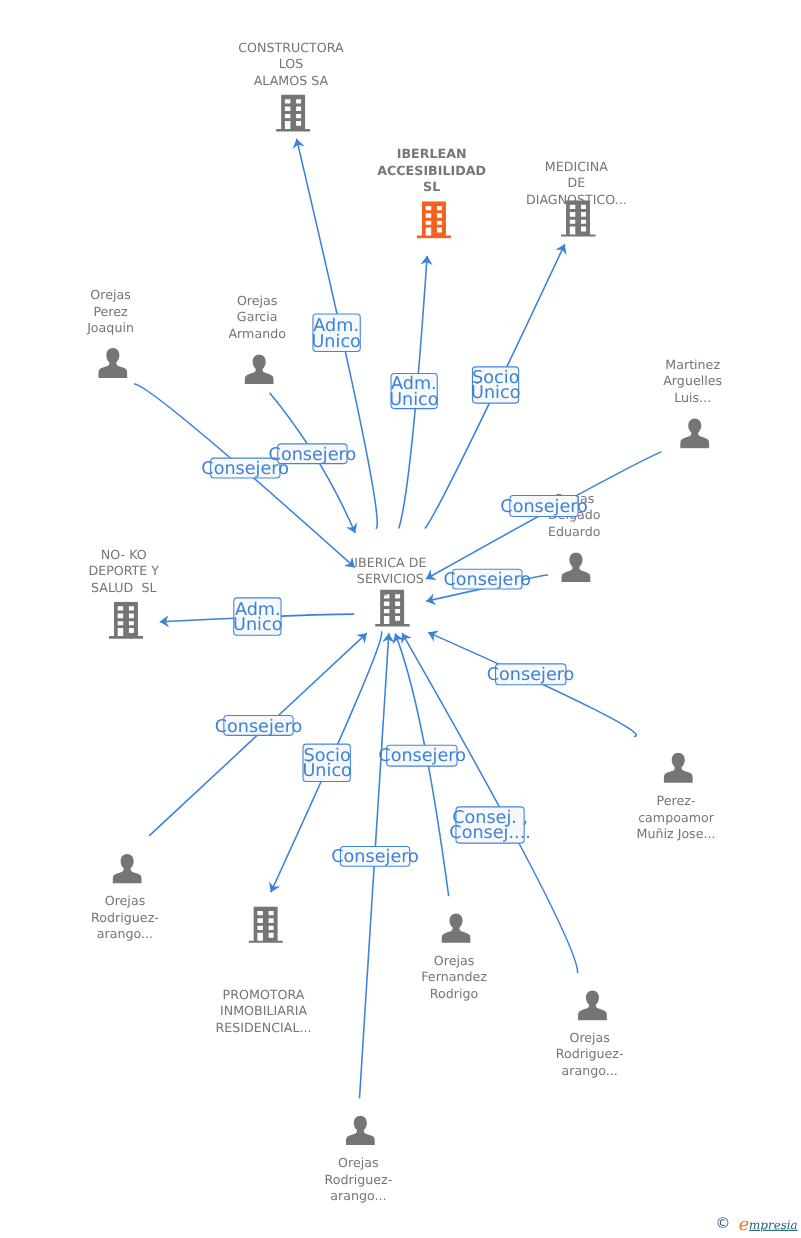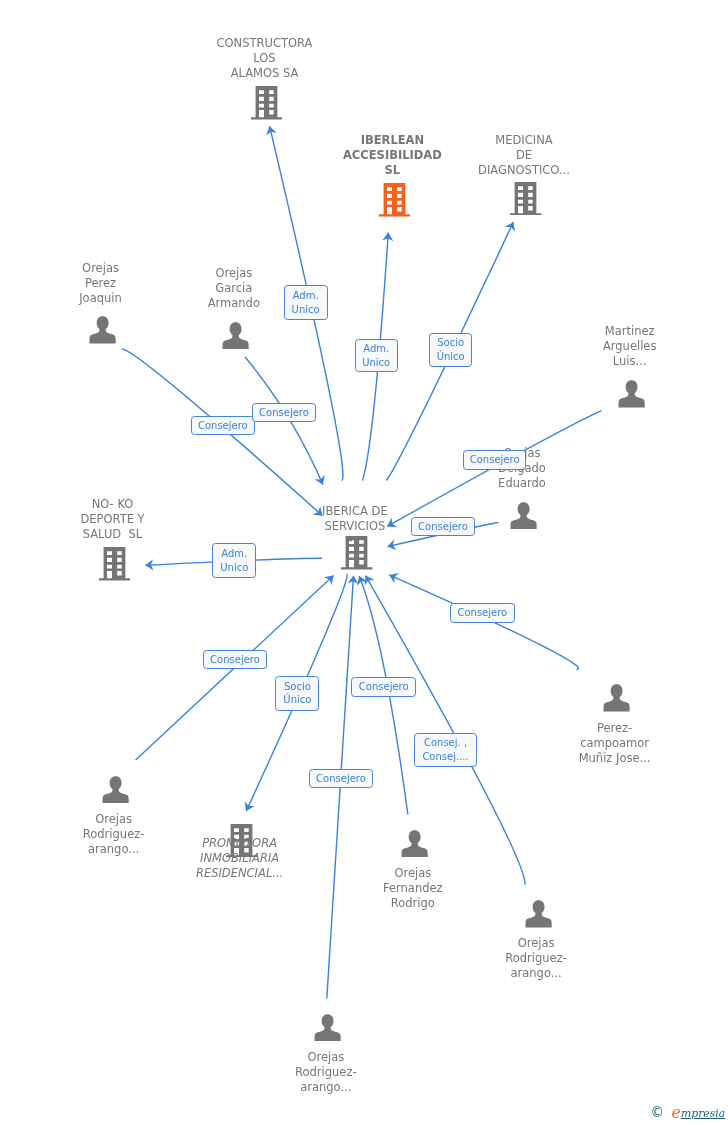--- a/index.html
+++ b/index.html
@@ -7,21 +7,21 @@
   html,body{margin:0;padding:0;}
   body{width:728px;height:1125px;background:#ffffff;position:relative;overflow:hidden;
        font-family:"DejaVu Sans",sans-serif;-webkit-font-smoothing:antialiased;}
   #stage{position:absolute;left:0;top:0;width:728px;height:1125px;}
   svg#edges{position:absolute;left:0;top:0;width:728px;height:1125px;}
   .node{position:absolute;}
   .node-text{position:absolute;white-space:pre;text-align:center;
              color:#767676;font-size:11.5px;line-height:15px;}
   .node-icon{position:absolute;line-height:0;}
   .elabel{position:absolute;border:1.2px solid #4285dd;border-radius:3.5px;background:#f7f8f9;
-          color:#3b82d8;font-size:10px;line-height:13.6px;text-align:center;white-space:pre;
+          color:#3b82d8;font-size:16px;line-height:13.6px;text-align:center;white-space:pre;
           display:flex;align-items:center;justify-content:center;}
   .wm{position:absolute;left:650px;top:1104px;white-space:nowrap;line-height:1;}
   .wm .c{color:#1d6073;font-size:13.5px;font-family:"DejaVu Sans",sans-serif;position:absolute;left:0.5px;top:2px;}
   .wm .e{color:#f4701f;font-size:16px;font-family:"DejaVu Serif",serif;font-style:italic;position:absolute;left:21.5px;top:0.5px;}
   .wm .r{color:#1d6073;font-size:10.8px;font-family:"DejaVu Serif",serif;font-style:italic;position:absolute;left:31px;top:5.2px;text-decoration:underline;}
 </style>
 </head>
 <body>
 
 <div id="stage">
@@ -97,21 +97,21 @@
             <path d="M4.6 0h21.8v31.2H4.6zM0 31.2h31.4v2.4H0zM8 4.2h5v3.9h-5zM18.2 4.2h4.5v3.9h-4.5zM8 10.8h5v4.2h-5zM18.2 10.8h4.5v4.2h-4.5zM8 17.7h5v3.7h-5zM18.2 17.7h4.5v3.7h-4.5zM8 23.9h5v7.3h-5zM18.2 23.9h4.5v4.5h-4.5z" fill="#f4601f" fill-rule="evenodd"></path>
           </svg></div>
         <div class="node-text" style="font-weight: bold; left: 272.4px; width: 240px; top: 132.9px;">IBERLEAN
 ACCESIBILIDAD
 SL</div>
       </div>
       <div class="node">
         <div class="node-icon" style="left: 510.3px; top: 181.9px;"><svg width="31.4" height="33.6" viewBox="0 0 31.4 33.6">
             <path d="M4.6 0h21.8v31.2H4.6zM0 31.2h31.4v2.4H0zM8 4.2h5v3.9h-5zM18.2 4.2h4.5v3.9h-4.5zM8 10.8h5v4.2h-5zM18.2 10.8h4.5v4.2h-4.5zM8 17.7h5v3.7h-5zM18.2 17.7h4.5v3.7h-4.5zM8 23.9h5v7.3h-5zM18.2 23.9h4.5v4.5h-4.5z" fill="#757575" fill-rule="evenodd"></path>
           </svg></div>
-        <div class="node-text" style="left: 404px; width: 240px; top: 133px;">MEDICINA
+        <div class="node-text" style="left: 404px; width: 240px; top: 144px;">MEDICINA
 DE
 DIAGNOSTICO...</div>
       </div>
       <div class="node">
         <div class="node-icon" style="left: 88.9px; top: 316.2px;"><svg width="27.2" height="27.6" viewBox="0 0 27.2 27.6">
             <path d="M13.6 0.35c-3.5 0-5.95 2.7-5.95 6.55 0 1.98 0.62 3.85 1.68 5.18 0.98 1.22 2.44 1.98 4.27 1.98s3.29-0.76 4.27-1.98c1.06-1.33 1.68-3.2 1.68-5.18C19.55 3.05 17.1 0.35 13.6 0.35zM10.4 13.1c0.18 1.72-0.15 2.64-1.27 3.3-1.22 0.72-3.6 1.27-5.38 1.98-1.32 0.53-2.24 1.07-2.69 1.93-0.41 0.76-0.51 1.68-0.54 2.84L0.45 27.6h26.3l-0.07-4.45c-0.03-1.16-0.13-2.08-0.54-2.84-0.46-0.86-1.37-1.4-2.69-1.93-1.78-0.71-4.16-1.26-5.38-1.98-1.12-0.66-1.45-1.58-1.27-3.3z" fill="#757575"></path>
           </svg></div>
         <div class="node-text" style="left: -19.5px; width: 240px; top: 260.6px;">Orejas
 Perez
 Joaquin</div>
@@ -169,21 +169,21 @@
             <path d="M13.6 0.35c-3.5 0-5.95 2.7-5.95 6.55 0 1.98 0.62 3.85 1.68 5.18 0.98 1.22 2.44 1.98 4.27 1.98s3.29-0.76 4.27-1.98c1.06-1.33 1.68-3.2 1.68-5.18C19.55 3.05 17.1 0.35 13.6 0.35zM10.4 13.1c0.18 1.72-0.15 2.64-1.27 3.3-1.22 0.72-3.6 1.27-5.38 1.98-1.32 0.53-2.24 1.07-2.69 1.93-0.41 0.76-0.51 1.68-0.54 2.84L0.45 27.6h26.3l-0.07-4.45c-0.03-1.16-0.13-2.08-0.54-2.84-0.46-0.86-1.37-1.4-2.69-1.93-1.78-0.71-4.16-1.26-5.38-1.98-1.12-0.66-1.45-1.58-1.27-3.3z" fill="#757575"></path>
           </svg></div>
         <div class="node-text" style="left: -6.4px; width: 240px; top: 811.9px;">Orejas
 Rodriguez-
 arango...</div>
       </div>
       <div class="node">
         <div class="node-icon" style="left: 225.9px; top: 823.9px;"><svg width="31.4" height="33.6" viewBox="0 0 31.4 33.6">
             <path d="M4.6 0h21.8v31.2H4.6zM0 31.2h31.4v2.4H0zM8 4.2h5v3.9h-5zM18.2 4.2h4.5v3.9h-4.5zM8 10.8h5v4.2h-5zM18.2 10.8h4.5v4.2h-4.5zM8 17.7h5v3.7h-5zM18.2 17.7h4.5v3.7h-4.5zM8 23.9h5v7.3h-5zM18.2 23.9h4.5v4.5h-4.5z" fill="#757575" fill-rule="evenodd"></path>
           </svg></div>
-        <div class="node-text" style="left: 119.6px; width: 240px; top: 836px; font-style: italic;">PROMOTORA
+        <div class="node-text" style="left: 119.6px; width: 240px; top: 897px;">PROMOTORA
 INMOBILIARIA
 RESIDENCIAL...</div>
       </div>
       <div class="node">
         <div class="node-icon" style="left: 401.2px; top: 829.8px;"><svg width="27.2" height="27.6" viewBox="0 0 27.2 27.6">
             <path d="M13.6 0.35c-3.5 0-5.95 2.7-5.95 6.55 0 1.98 0.62 3.85 1.68 5.18 0.98 1.22 2.44 1.98 4.27 1.98s3.29-0.76 4.27-1.98c1.06-1.33 1.68-3.2 1.68-5.18C19.55 3.05 17.1 0.35 13.6 0.35zM10.4 13.1c0.18 1.72-0.15 2.64-1.27 3.3-1.22 0.72-3.6 1.27-5.38 1.98-1.32 0.53-2.24 1.07-2.69 1.93-0.41 0.76-0.51 1.68-0.54 2.84L0.45 27.6h26.3l-0.07-4.45c-0.03-1.16-0.13-2.08-0.54-2.84-0.46-0.86-1.37-1.4-2.69-1.93-1.78-0.71-4.16-1.26-5.38-1.98-1.12-0.66-1.45-1.58-1.27-3.3z" fill="#757575"></path>
           </svg></div>
         <div class="node-text" style="left: 292.8px; width: 240px; top: 866px;">Orejas
 Fernandez
 Rodrigo</div>

